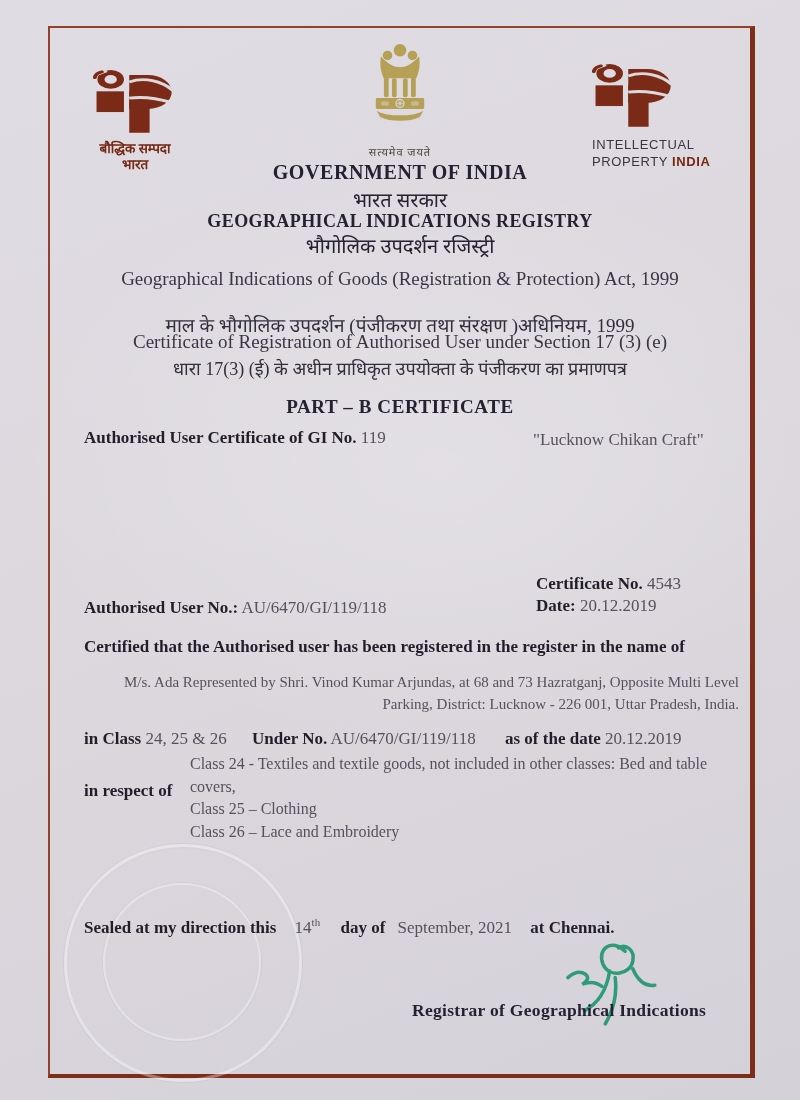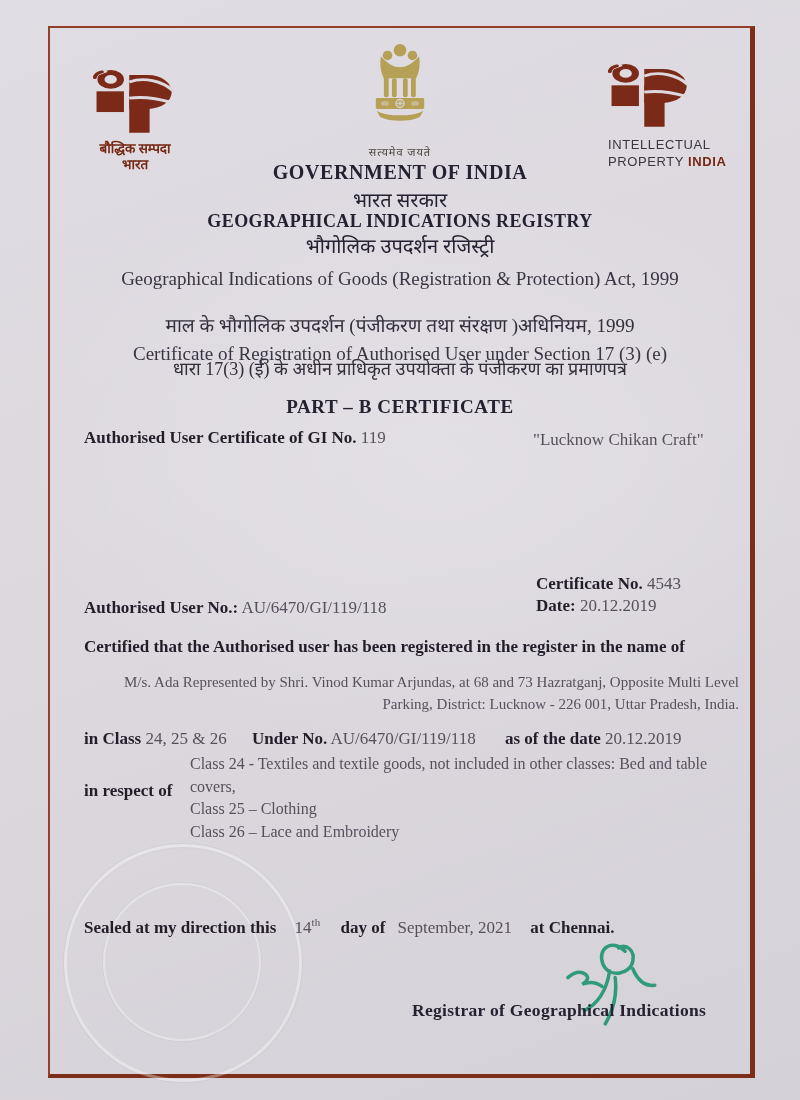--- a/index.html
+++ b/index.html
@@ -15,34 +15,34 @@
     position:absolute;left:48px;top:26px;width:700px;height:1046px;
     border-style:solid;border-color:#93412a #7c2e19 #7c2e19 #93412a;
     border-width:2px 5px 4px 2px;
   }
   .abs{position:absolute;}
   .ctr{left:0;width:800px;text-align:center;}
   .lbl{font-weight:bold;color:#221d29;}
   .val{color:#56505d;}
   
   .logo-left{left:70px;top:70px;width:130px;text-align:center;}
-  .logo-right{left:608px;top:64px;width:160px;}
+  .logo-right{left:592px;top:64px;width:160px;}
   .logo-caption{font-size:13.5px;font-weight:bold;color:#772813;line-height:16px;margin-top:3px;}
   .iplogo-text{font-family:"Liberation Sans",sans-serif;font-size:13px;letter-spacing:0.6px;color:#3a3540;line-height:17px;margin-top:4px;}
   .iplogo-text .india{font-weight:bold;color:#772813;}
   .emblem-box{left:345px;top:36px;width:110px;text-align:center;}
   .emblem-caption{font-size:11px;color:#4a4338;letter-spacing:1px;margin-top:8px;}
   
   .h-gov   {top:161px;font-size:20px;font-weight:bold;letter-spacing:0.6px;}
   .h-gov-hi{top:186px;font-size:20px;}
   .h-reg   {top:211px;font-size:18px;font-weight:bold;letter-spacing:0.4px;}
   .h-reg-hi{top:232px;font-size:20px;}
   .act-en  {top:268px;font-size:19px;color:#3a3542;}
   .act-hi  {top:293px;font-size:19px;color:#332e3b;margin-top:19px;}
-  .sec-en  {top:331px;font-size:19px;color:#3a3542;margin-top:12px;}
+  .sec-en  {top:331px;font-size:19px;color:#3a3542;}
   .sec-hi  {top:356px;font-size:18px;color:#332e3b;}
   .part    {top:396px;font-size:19px;font-weight:bold;letter-spacing:0.6px;}
   
   .row-gi{top:428px;left:84px;font-size:17px;}
   .gi-name{top:430px;left:533px;font-size:17px;}
   .cert-block{top:573px;left:536px;font-size:17px;line-height:22px;}
   .row-au{top:598px;left:84px;font-size:17px;}
   .certified{top:637px;left:84px;width:660px;font-size:17px;}
   .holder{top:671px;left:84px;width:655px;font-size:15px;line-height:22px;text-align:right;}
   .row-class{top:729px;left:0;width:800px;font-size:17px;}

